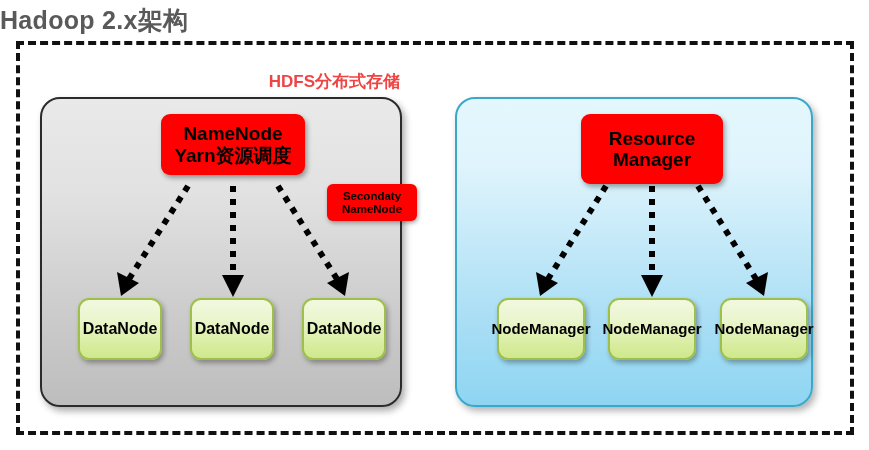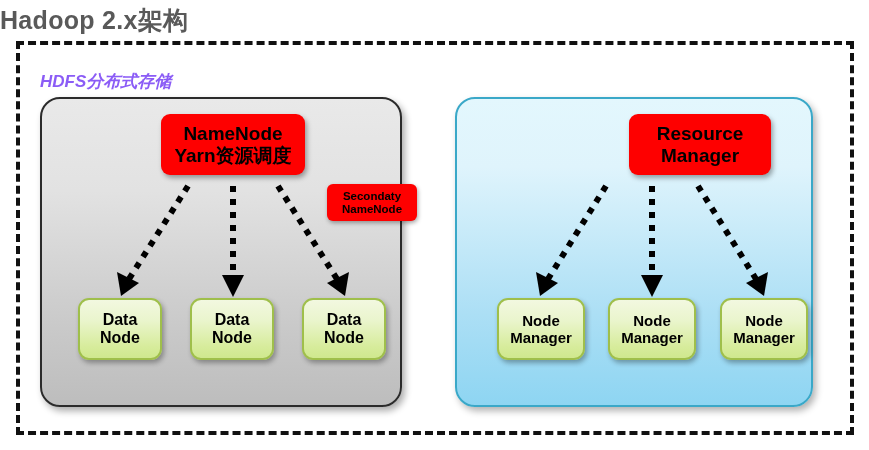--- a/index.html
+++ b/index.html
@@ -38,24 +38,23 @@
     box-sizing: border-box;
     border: 4px dashed #111111;
     background: transparent;
   }
 
   
   .section-header {
     position: absolute;
     font-size: 17px;
     font-weight: bold;
-    color: #8b5cf6;
-    text-align: left;
+    color: #ef4444;
+    text-align: right;
     white-space: nowrap;
-    font-style: italic;
   }
   #hdfs-header { left: 40px; top: 70px; width: 360px; }
   #yarn-header { left: 455px; top: 70px; width: 355px; }
 
   
   .panel {
     position: absolute;
     box-sizing: border-box;
     border-radius: 20px;
   }
@@ -92,23 +91,22 @@
     justify-content: center;
     text-align: right;
     line-height: 1.12;
     box-shadow: 2px 3px 5px rgba(0,0,0,0.35);
   }
   #namenode-box {
     left: 161px; top: 114px; width: 144px; height: 61px;
     font-size: 19px;
   }
   #resourcemanager-box {
-    left: 581px; top: 114px; width: 142px; height: 61px;
+    left: 581px; top: 114px; width: 142px; height: 70px;
     font-size: 19px;
-    margin-left: 48px;
   }
   #secondary-namenode-box {
     left: 320px; top: 184px; width: 90px; height: 37px;
     font-size: 11.5px;
     border-radius: 6px;
     box-shadow: 1px 2px 4px rgba(0,0,0,0.35);
     margin-left: 7px;
   }
 
   
@@ -117,21 +115,21 @@
     box-sizing: border-box;
     width: 84px;
     height: 62px;
     border: 2px solid #9fbf4b;
     border-radius: 11px;
     background: linear-gradient(to bottom, #f2f8e0 0%, #eaf5cd 35%, #d7ec9c 80%, #cfe88e 100%);
     color: #000000;
     font-weight: bold;
     font-size: 16px;
     display: flex;
-    flex-direction: column;
+    flex-direction: row;
     align-items: center;
     justify-content: center;
     text-align: center;
     line-height: 1.15;
     box-shadow: 2px 3px 5px rgba(0,0,0,0.32);
   }
   .green-box.narrow-text { font-size: 15px; }
 
   #datanode-1 { left: 78px;  top: 298px; }
   #datanode-2 { left: 190px; top: 298px; }

